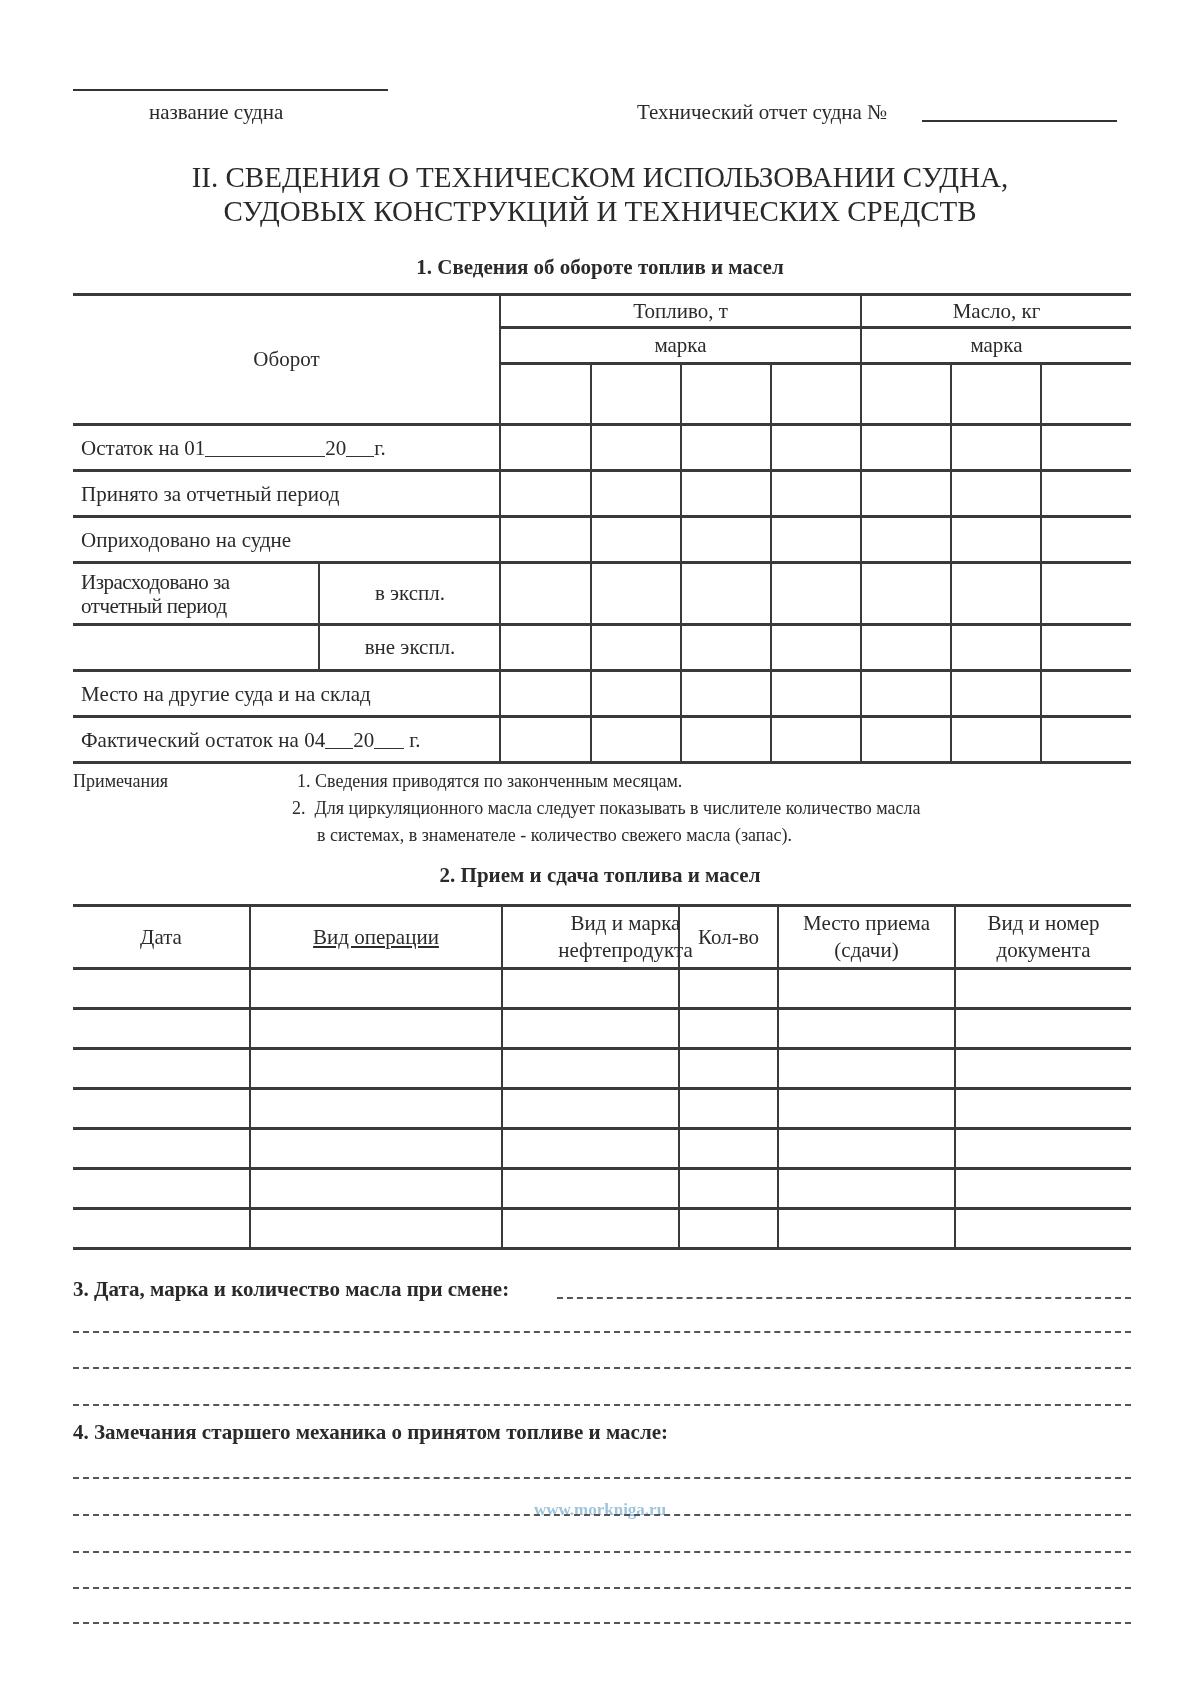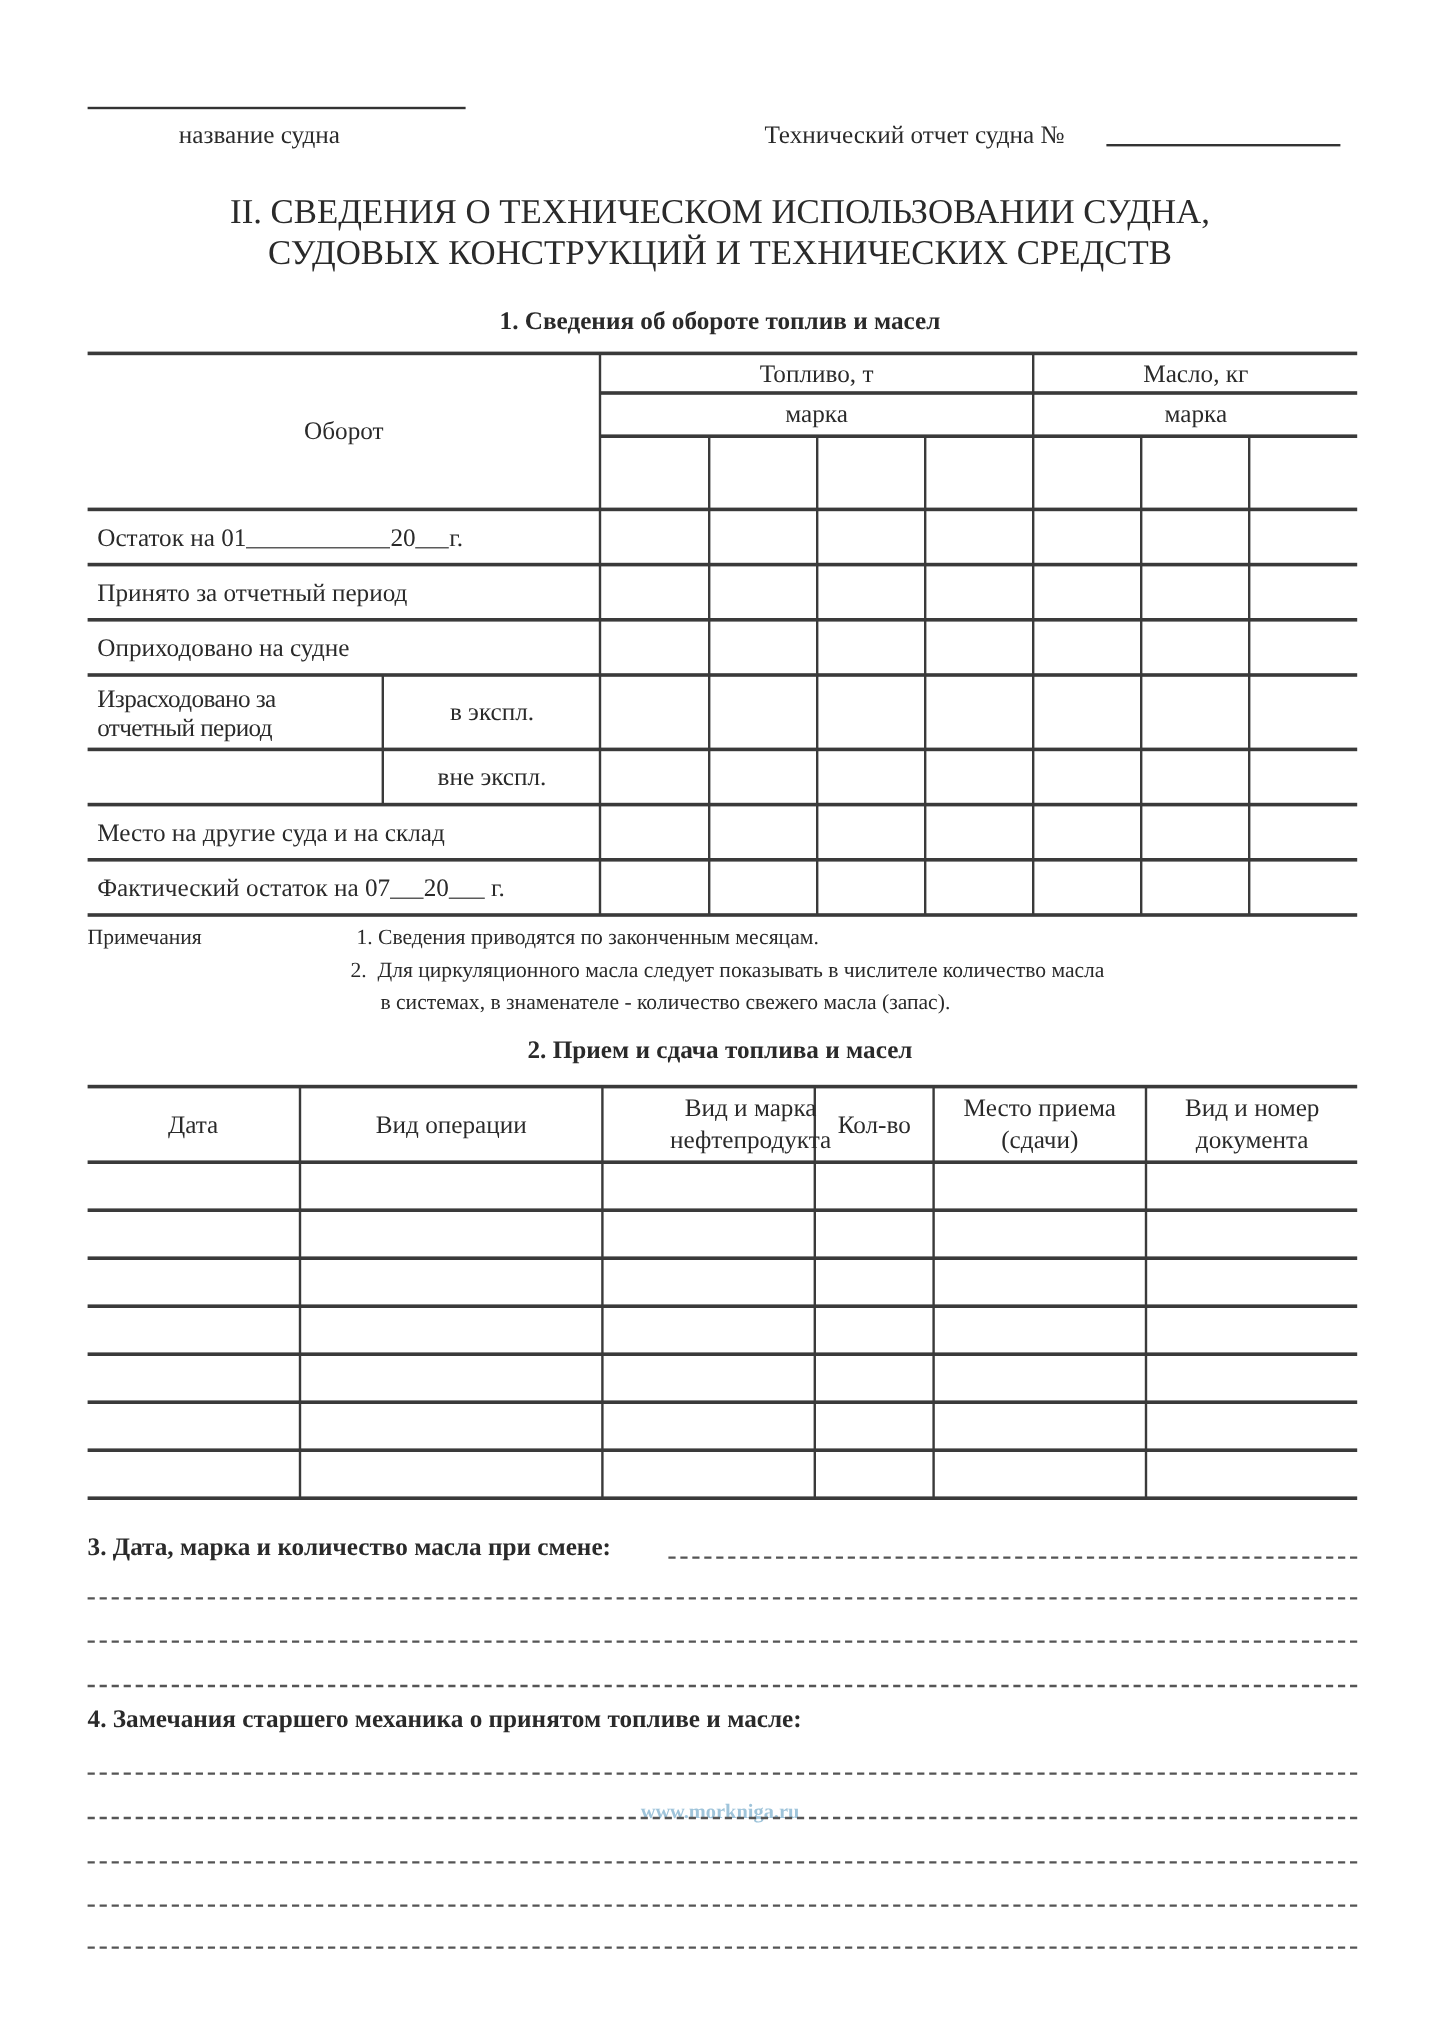--- a/index.html
+++ b/index.html
@@ -68,21 +68,21 @@
       <span class="blank" style="width:28px;"></span>
       <span>г.</span>
   </div>
   <div class="rowlabel" style="left:81px;top:472px;height:43px;">Принято за отчетный период</div>
   <div class="rowlabel" style="left:81px;top:518px;height:43px;">Оприходовано на судне</div>
   <div class="rowlabel" style="left:81px;top:564px;height:59px;width:220px;white-space:normal;letter-spacing:-0.5px;">Израсходовано за отчетный период</div>
   <div class="cell-text" style="left:320px;top:564px;width:180px;height:59px;">в экспл.</div>
   <div class="cell-text" style="left:320px;top:626px;width:180px;height:43px;">вне экспл.</div>
   <div class="rowlabel" style="left:81px;top:672px;height:43px;">Место на другие суда и на склад</div>
   <div class="rowlabel" style="left:81px;top:718px;height:43px;">
-    <span>Фактический остаток на 07</span>
+    <span>Фактический остаток на 04</span>
       <span class="blank" style="width:28px;"></span>
       <span>20</span>
       <span class="blank" style="width:30px;"></span>
       <span style="margin-left:5px;">г.</span>
   </div>
 </div>
 
 <div class="txt" style="left:73px;top:769px;font-size:18px;">Примечания</div>
 <div class="txt" style="left:297px;top:769px;font-size:18px;">1. Сведения приводятся по законченным месяцам.</div>
 <div class="txt" style="left:292px;top:796px;font-size:18px;white-space:pre;">2.  Для циркуляционного масла следует показывать в числителе количество масла</div>
@@ -101,21 +101,21 @@
   <div class="hline" style="left:73px;top:1207px;width:1058px;"></div>
   <div class="hline" style="left:73px;top:1247px;width:1058px;"></div>
 
   <div class="vline" style="left:249px;top:905px;height:343px;"></div>
   <div class="vline" style="left:501px;top:905px;height:343px;"></div>
   <div class="vline" style="left:678px;top:905px;height:343px;"></div>
   <div class="vline" style="left:777px;top:905px;height:343px;"></div>
   <div class="vline" style="left:954px;top:905px;height:343px;"></div>
 
   <div class="cell-text" style="left:73px;top:907px;width:176px;height:60px;">Дата</div>
-  <div class="cell-text" style="left:251px;top:907px;width:250px;height:60px;">Вид операции</div>
+  <div class="cell-text" style="left:251px;top:907px;width:250px;height:60px;text-decoration:underline;">Вид операции</div>
   <div class="cell-text" style="left:503px;top:907px;width:175px;height:60px;flex-direction:column;padding-left:35px;">
     <span>Вид и марка</span>
     <span>нефтепродукта</span>
   </div>
   <div class="cell-text" style="left:680px;top:907px;width:97px;height:60px;">Кол-во</div>
   <div class="cell-text" style="left:779px;top:907px;width:175px;height:60px;flex-direction:column;">
     <span>Место приема</span>
     <span>(сдачи)</span>
   </div>
   <div class="cell-text" style="left:956px;top:907px;width:175px;height:60px;flex-direction:column;">

